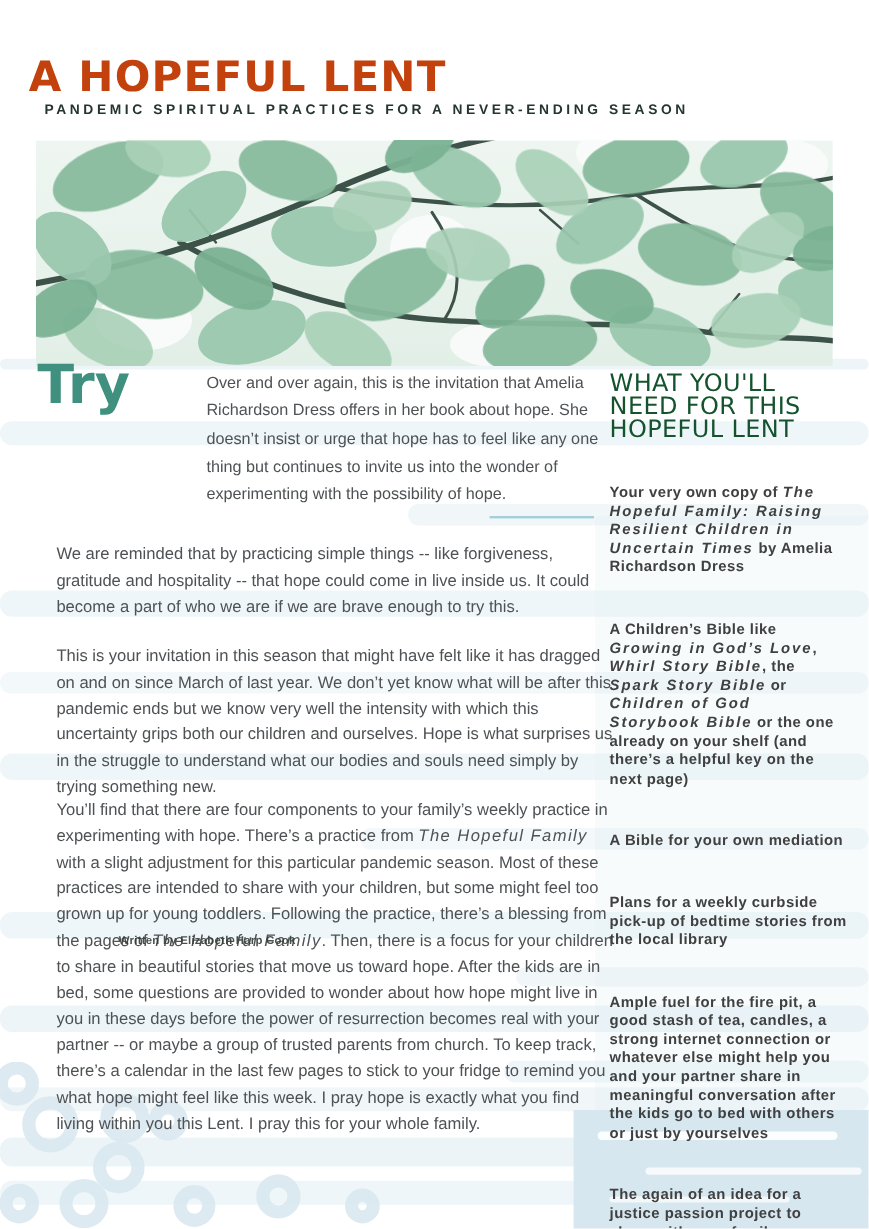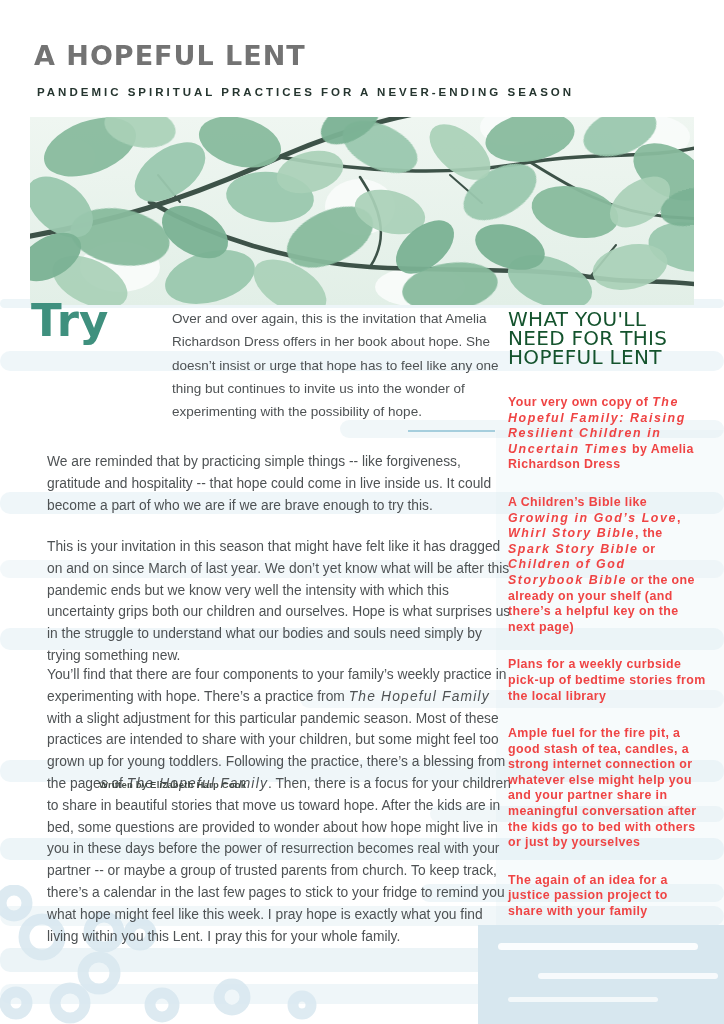--- a/index.html
+++ b/index.html
@@ -1,41 +1,41 @@
 <!DOCTYPE html>
 <html><head>
 <meta charset="utf-8">
 <style>
   html,body{margin:0;padding:0;background:#ffffff;}
   .page{position:relative;width:724px;height:1024px;background:#ffffff;overflow:hidden;
         font-family:"Liberation Sans",sans-serif;}
   .wash{position:absolute;background:#dcebf1;border-radius:10px;}
   .wash-block{position:absolute;background:#d7e7ef;}
   .streak{position:absolute;background:#ffffff;border-radius:8px;}
-  .title{position:absolute;left:34px;top:22px;font-family:"DejaVu Sans",sans-serif;
-         font-size:27px;font-weight:800;color:#737373;letter-spacing:1px;white-space:nowrap;}
+  .title{position:absolute;left:24px;top:22px;font-family:"DejaVu Sans",sans-serif;
+         font-size:35px;font-weight:800;color:#c2410c;letter-spacing:1px;white-space:nowrap;}
   .subtitle{position:absolute;left:37px;top:86px;font-size:11.5px;font-weight:700;
             color:#25352f;letter-spacing:3px;white-space:nowrap;}
   .hero{position:absolute;left:30px;top:117px;width:664px;height:188px;display:block;}
   .try{position:absolute;left:31px;top:292px;width:130px;font-family:"DejaVu Sans",sans-serif;
        font-size:45px;line-height:57px;font-weight:800;color:#3f907e;}
   .intro{position:absolute;left:172px;top:307px;width:338px;font-size:13.5px;
          line-height:23.3px;color:#4e5254;margin:0;}
   .divider{position:absolute;left:408px;top:430px;width:87px;height:2px;background:#a5cedd;}
   .para{position:absolute;left:30px;width:464px;font-size:13.8px;line-height:21.8px;
         color:#4e5254;margin:17px;}
   #p1{top:434px}#p2{top:519px}#p3{top:647px}
   .para em{font-style:italic;letter-spacing:1.2px;}
   .watermark{position:absolute;left:99px;top:779px;font-size:9.5px;font-weight:700;
              color:#333d38;letter-spacing:0.2px;opacity:.9;white-space:nowrap;}
   .sidebar{position:absolute;left:508px;top:310px;width:198px;}
   .sidebar h2{margin:0 0 28px 0;font-family:"DejaVu Sans",sans-serif;font-size:20px;
               line-height:19px;font-weight:400;color:#14532d;letter-spacing:0.3px;}
   .sb-item{margin-bottom:22px;font-size:12.4px;line-height:15.6px;font-weight:700;
-           color:#ef4444;letter-spacing:0.4px;}
+           color:#404040;letter-spacing:0.4px;margin-top:36px;}
   .sb-item em{font-style:italic;letter-spacing:1.6px;font-weight:600;}
 </style>
 </head>
 <body>
 
 <div class="page">
 
   <div class="wash" style="top:299px;left:0;width:724px;height:9px;opacity:.5;"></div>
   <div class="wash" style="top:351px;left:0;width:724px;height:20px;opacity:.45;"></div>
   <div class="wash" style="top:420px;left:340px;width:384px;height:18px;opacity:.4;"></div>
@@ -154,18 +154,19 @@
   <p class="para" id="p1">We are reminded that by practicing simple things -- like forgiveness, gratitude and hospitality -- that hope could come in live inside us. It could become a part of who we are if we are brave enough to try this.</p>
   <p class="para" id="p2">This is your invitation in this season that might have felt like it has dragged on and on since March of last year. We don’t yet know what will be after this pandemic ends but we know very well the intensity with which this uncertainty grips both our children and ourselves. Hope is what surprises us in the struggle to understand what our bodies and souls need simply by trying something new.</p>
   <p class="para" id="p3"><span>You’ll find that there are four components to your family’s weekly practice in experimenting with hope. There’s a practice from </span><em>The Hopeful Family</em><span> with a slight adjustment for this particular pandemic season. Most of these practices are intended to share with your children, but some might feel too grown up for young toddlers. Following the practice, there’s a blessing from the pages of </span><em>The Hopeful Family</em><span>. Then, there is a focus for your children to share in beautiful stories that move us toward hope. After the kids are in bed, some questions are provided to wonder about how hope might live in you in these days before the power of resurrection becomes real with your partner -- or maybe a group of trusted parents from church. To keep track, there’s a calendar in the last few pages to stick to your fridge to remind you what hope might feel like this week. I pray hope is exactly what you find living within you this Lent.  I pray this for your whole family.</span></p>
 
   <span class="watermark">Written by Elizabeth Harp Cook</span>
 
   <div class="sidebar">
     <h2>WHAT YOU'LL NEED FOR THIS HOPEFUL LENT</h2>
     <div class="sb-item"><span>Your very own copy of </span><em>The Hopeful Family: Raising Resilient Children in Uncertain Times</em><span> by Amelia Richardson Dress</span></div>
     <div class="sb-item"><span>A Children’s Bible like </span><em>Growing in God’s Love</em><span>, </span><em>Whirl Story Bible</em><span>, the </span><em>Spark Story Bible</em><span> or </span><em>Children of God Storybook Bible</em><span> or the one already on your shelf (and there’s a helpful key on the next page)</span></div>
+    <div class="sb-item"><span>A Bible for your own mediation</span></div>
     <div class="sb-item"><span>Plans for a weekly curbside pick-up of bedtime stories from the local library</span></div>
     <div class="sb-item"><span>Ample fuel for the fire pit, a good stash of tea, candles, a strong internet connection or whatever else might help you and your partner share in meaningful conversation after the kids go to bed with others or just by yourselves</span></div>
     <div class="sb-item"><span>The again of an idea for a justice passion project to share with your family</span></div>
   </div>
 
 </div>
 
 </body></html>

